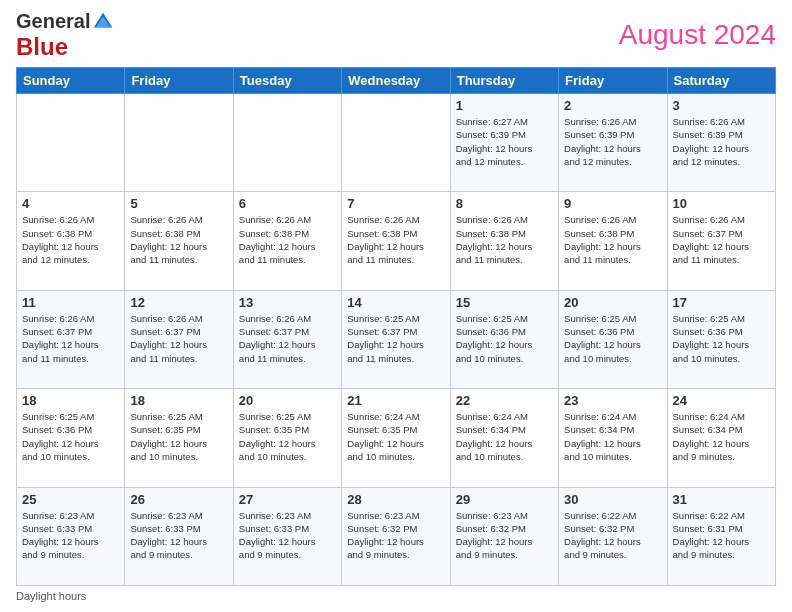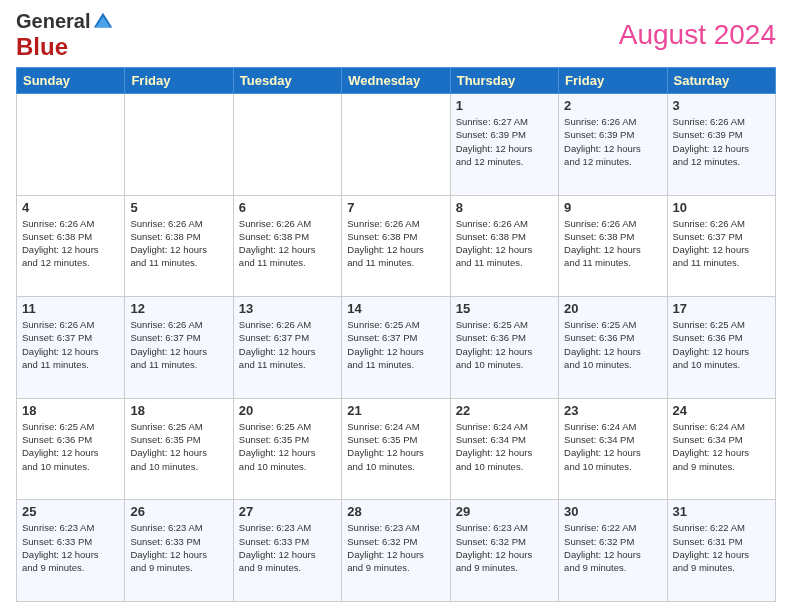--- a/index.html
+++ b/index.html
@@ -376,13 +376,16 @@
             <span class="day-number">31</span>
             <div class="day-info" style="white-space: pre-line;">Sunrise: 6:22 AM
 Sunset: 6:31 PM
 Daylight: 12 hours
 and 9 minutes.</div>
           </td>
         </tr>
       </tbody>
   </table>
 
+  <div class="footer-note">
+    <span>Daylight hours</span>
+  </div>
 </div>
 
 </body></html>

